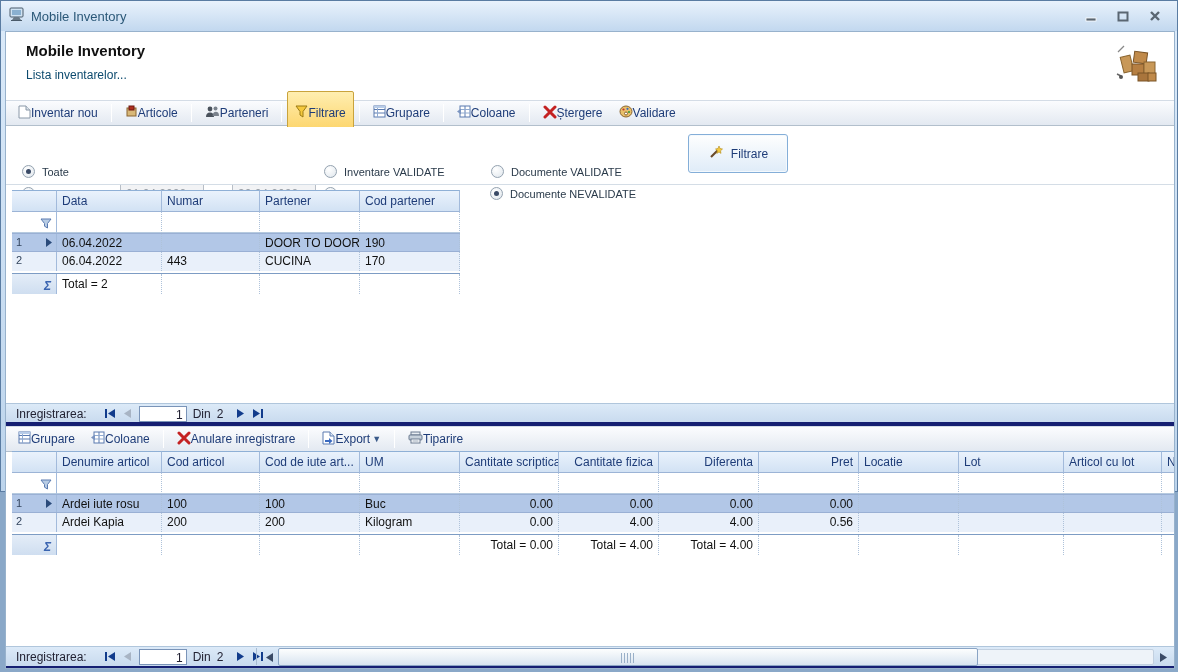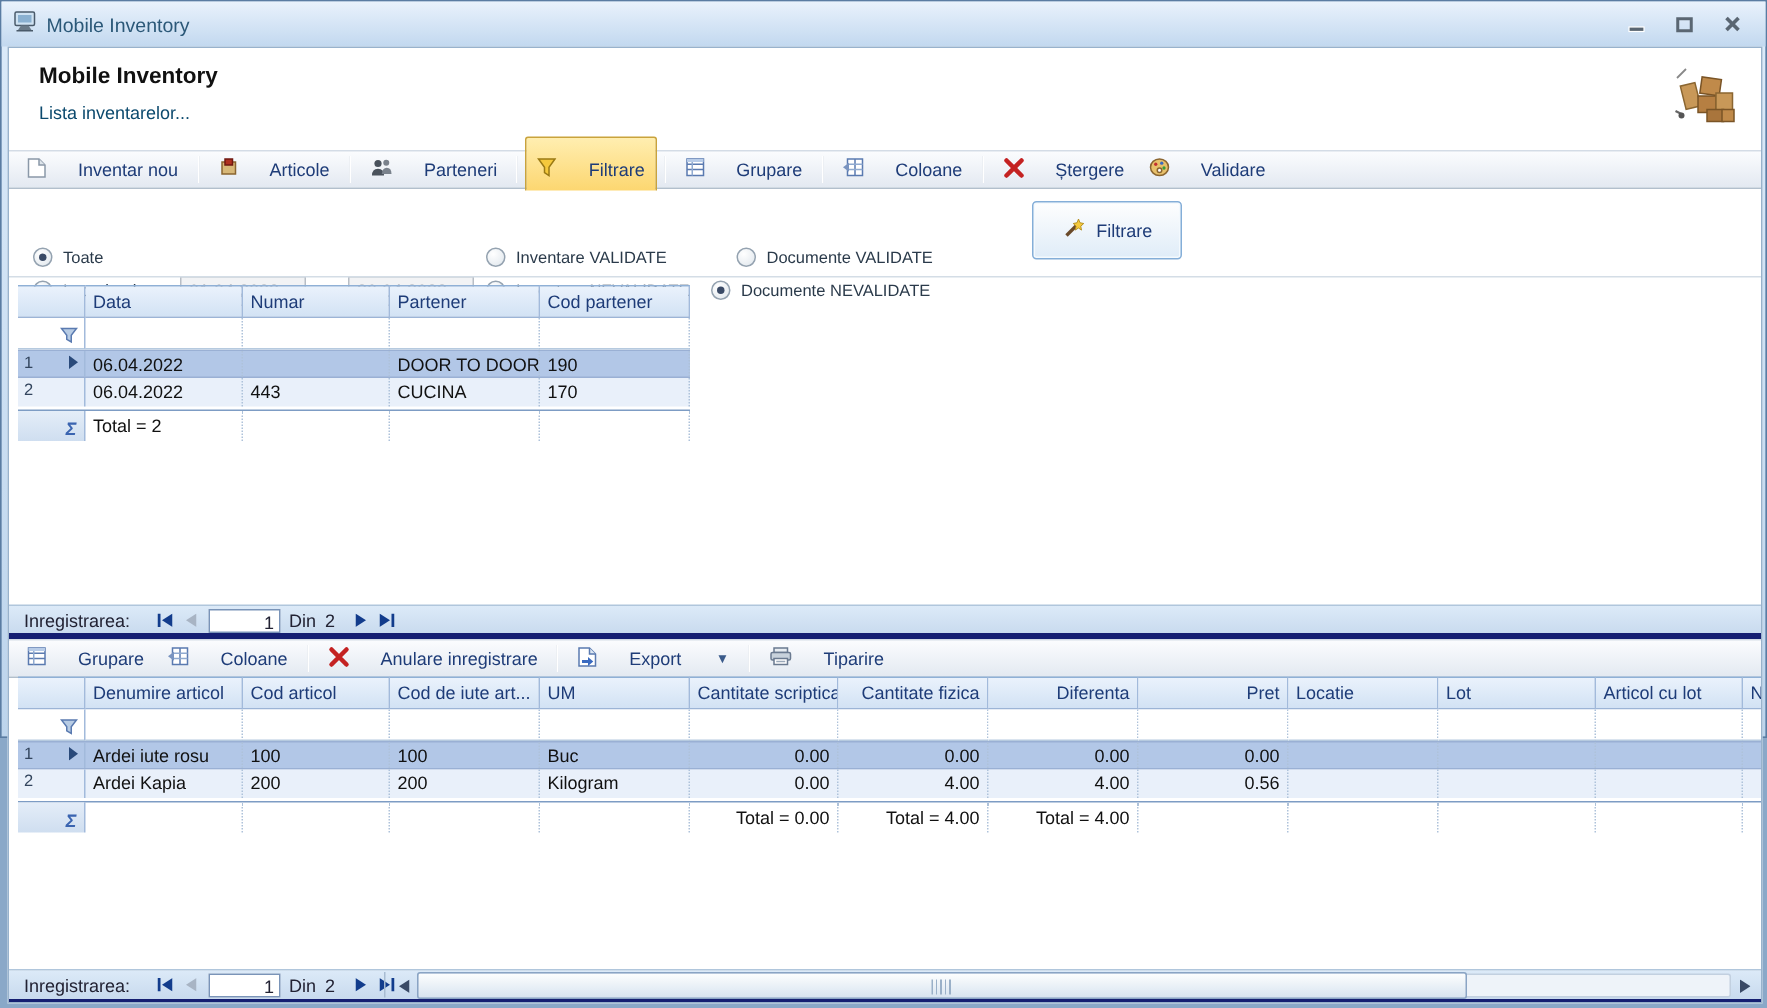--- a/index.html
+++ b/index.html
@@ -27,21 +27,21 @@
   .page-title { position:absolute; left:20px; top:10px; font-size:15px; font-weight:bold; color:#111; }
   .page-sub { position:absolute; left:20px; top:36px; font-size:12px; color:#0c4a6e; }
   .boxes-art { position:absolute; right:16px; top:12px; }
 
   
   .toolbar { position:absolute; left:0; right:0; height:26px;
              background:linear-gradient(#fbfcfe,#e3e9f1);
              border-top:1px solid #d4dce6; border-bottom:1px solid #b2bfcc;
              display:flex; align-items:center; padding:0 4px; font-size:12px; color:#1e3c78; }
   .tb1 { top:68px; } .tb2 { top:394px; }
-  .tbtn { display:flex; align-items:center; gap:21px; padding:13px 7px; border:1px solid transparent;
+  .tbtn { display:flex; align-items:center; gap:0; padding:13px 7px; border:1px solid transparent;
           border-radius:2px; white-space:nowrap; cursor:default; }
   .tbtn.active { background:linear-gradient(#ffeeb0,#fcd264); border:1px solid #c9a33c; }
   .tsep { width:1px; height:18px; background:#c0cad6; border-right:1px solid #fff; margin:0 5px; }
   .caret { font-size:9px; color:#3a5a8a; margin-left:2px; }
 
   
   .filterpanel { position:absolute; left:0; top:95px; right:0; height:58px; background:#fff; }
   .fp-line { position:absolute; left:0; right:0; top:152px; height:1px; background:#d4dde6; }
   .radio { position:absolute; display:flex; align-items:center; gap:7px; font-size:11px; color:#2a3a4a; }
   .rdot { width:13px; height:13px; border-radius:50%; border:1px solid #94a2b0;
@@ -264,21 +264,21 @@
         <span>Inventare VALIDATE</span>
       </div>
       <div class="radio" style="left:318px; top:60px;">
         <span class="rdot"></span>
         <span>Inventare NEVALIDATE</span>
       </div>
       <div class="radio" style="left:485px; top:38px;">
         <span class="rdot"></span>
         <span>Documente VALIDATE</span>
       </div>
-      <div class="radio checked" style="left:468px; top:60px;">
+      <div class="radio checked" style="left:484px; top:60px;">
         <span class="rdot"></span>
         <span>Documente NEVALIDATE</span>
       </div>
     </div>
     <div class="bigbtn">
       <span><svg width="16" height="16" viewBox="0 0 16 16">
             <line x1="3" y1="13" x2="10" y2="6" stroke="#6a4a2a" stroke-width="2.2"></line>
             <path d="M11 2 L12 4.5 L14.5 5 L12.5 6.8 L13 9.4 L11 8 L8.8 9.4 L9.4 6.8 L7.5 5 L10 4.5 Z" fill="#f5c93c" stroke="#b08a1a" stroke-width="0.6"></path>
           </svg></span>
       <span>Filtrare</span>

